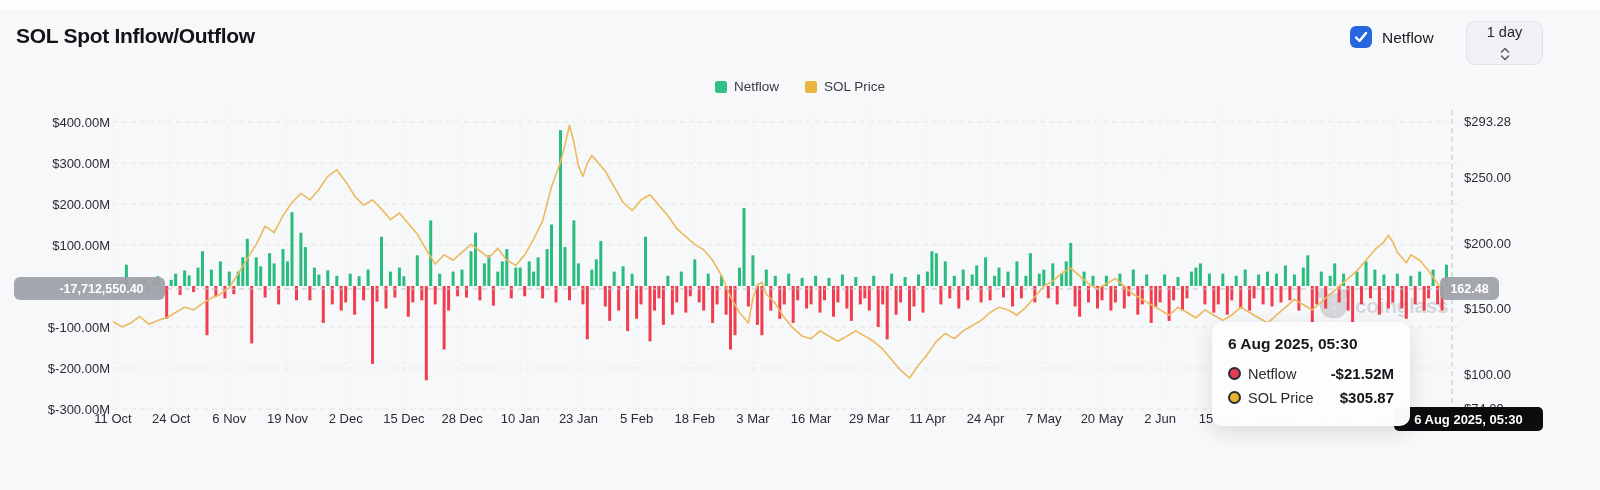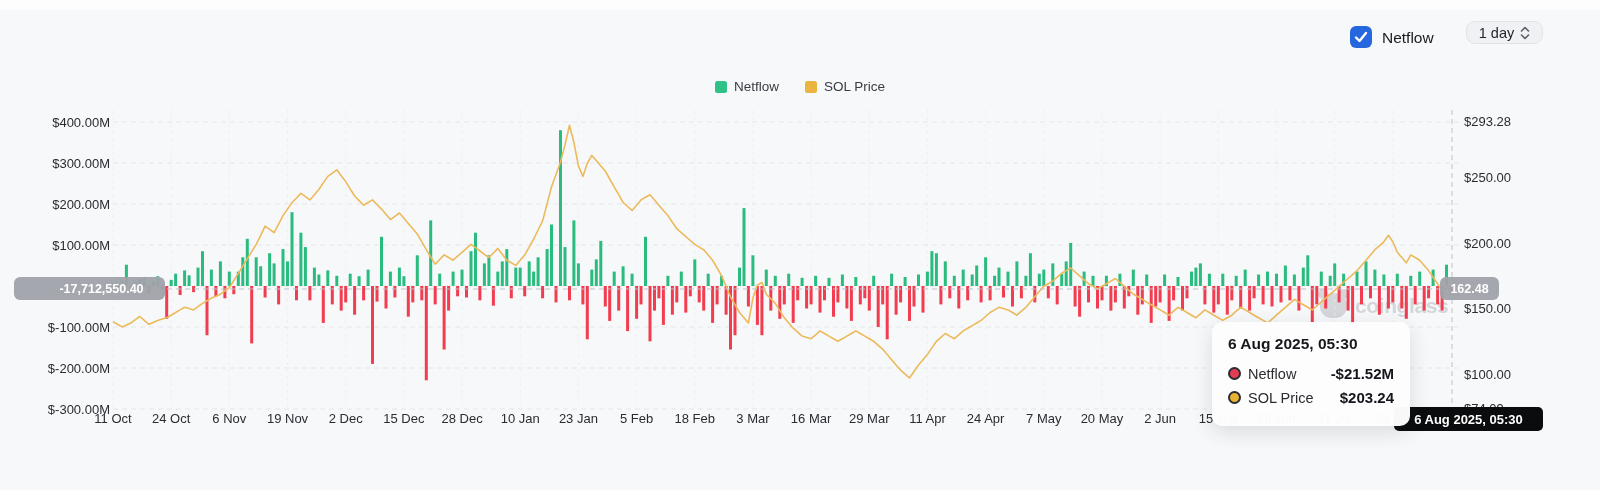--- a/index.html
+++ b/index.html
@@ -6,23 +6,23 @@
   .stage{position:relative;width:1600px;height:490px;background:#f7f8f9;overflow:hidden;
          font-family:"Liberation Sans",sans-serif;color:#1e1f24;}
   .topband{position:absolute;left:0;top:0;width:100%;height:10px;background:#fdfdfe;}
 
   
   .title{position:absolute;left:16px;top:24px;font-size:21px;font-weight:700;letter-spacing:-0.3px;color:#121316;}
   .checkbox{position:absolute;left:1350px;top:26px;width:22px;height:22px;border-radius:6px;
             display:flex;align-items:center;justify-content:center;cursor:pointer;}
   .checkbox svg{width:14px;height:14px;}
   .cb-label{position:absolute;left:1382px;top:29px;font-size:15.5px;color:#1a1b1f;cursor:pointer;}
-  .interval{position:absolute;left:1466px;top:21px;width:77px;height:23px;box-sizing:border-box;
+  .interval{position:absolute;left:1466px;top:21px;width:77px;height:44px;box-sizing:border-box;
             background:#f0f1f4;border:1px solid #e2e3e7;border-radius:9px;display:flex;align-items:center;
-            justify-content:center;gap:6px;font-size:14.5px;color:#24252a;cursor:pointer;}
+            justify-content:center;gap:6px;font-size:14.5px;color:#24252a;cursor:pointer;flex-direction:column;}
   .interval svg{width:10px;height:16px;}
 
   
   .legend{position:absolute;left:0;top:79px;width:100%;display:flex;justify-content:center;gap:26px;}
   .legend .item{display:flex;align-items:center;gap:7px;font-size:13.5px;color:#3a3c44;cursor:pointer;}
   .swatch{width:12px;height:12px;border-radius:2.5px;display:inline-block;}
 
   
   .chart-svg{position:absolute;left:0;top:0;width:1600px;height:490px;z-index:1;}
 
@@ -49,20 +49,21 @@
   .tt-row{display:flex;align-items:center;gap:7px;margin-top:7px;font-size:14.5px;color:#2a2b30;}
   .tt-val{margin-left:auto;font-weight:700;font-size:15px;color:#14151a;}
   .dot{width:9px;height:9px;border-radius:50%;border:2px solid #272b33;box-sizing:content-box;}
 </style>
 </head>
 <body>
 
 <div class="stage">
   <div class="topband"></div>
 
+  <div class="title">SOL Spot Inflow/Outflow</div>
 
   <div class="checkbox" id="cb" style="background: rgb(38, 103, 224);">
     <svg viewBox="0 0 14 14">
       <polyline points="2,7.5 5.5,11 12,3" fill="none" stroke="#ffffff" stroke-width="2.4" stroke-linecap="round" stroke-linejoin="round"></polyline>
     </svg>
   </div>
   <div class="cb-label">Netflow</div>
 
   <div class="interval">
     <span>1 day</span>
@@ -468,16 +469,16 @@
   <div class="tooltip">
     <div class="tt-title">6 Aug 2025, 05:30</div>
     <div class="tt-row">
       <span class="dot" style="background: rgb(226, 59, 82);"></span>
       <span>Netflow</span>
       <span class="tt-val">-$21.52M</span>
     </div>
     <div class="tt-row">
       <span class="dot" style="background: rgb(233, 178, 51);"></span>
       <span>SOL Price</span>
-      <span class="tt-val">$203.24</span>
+      <span class="tt-val">$305.87</span>
     </div>
   </div>
 </div>
 
 </body></html>

